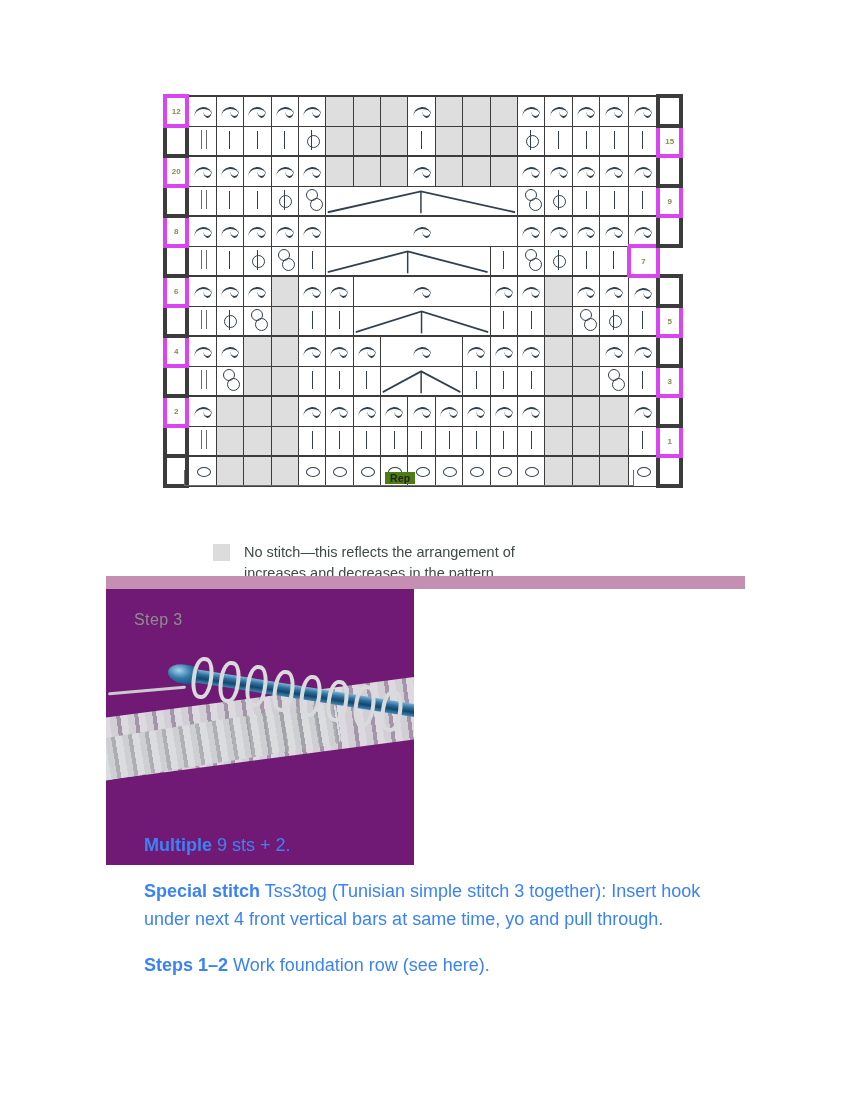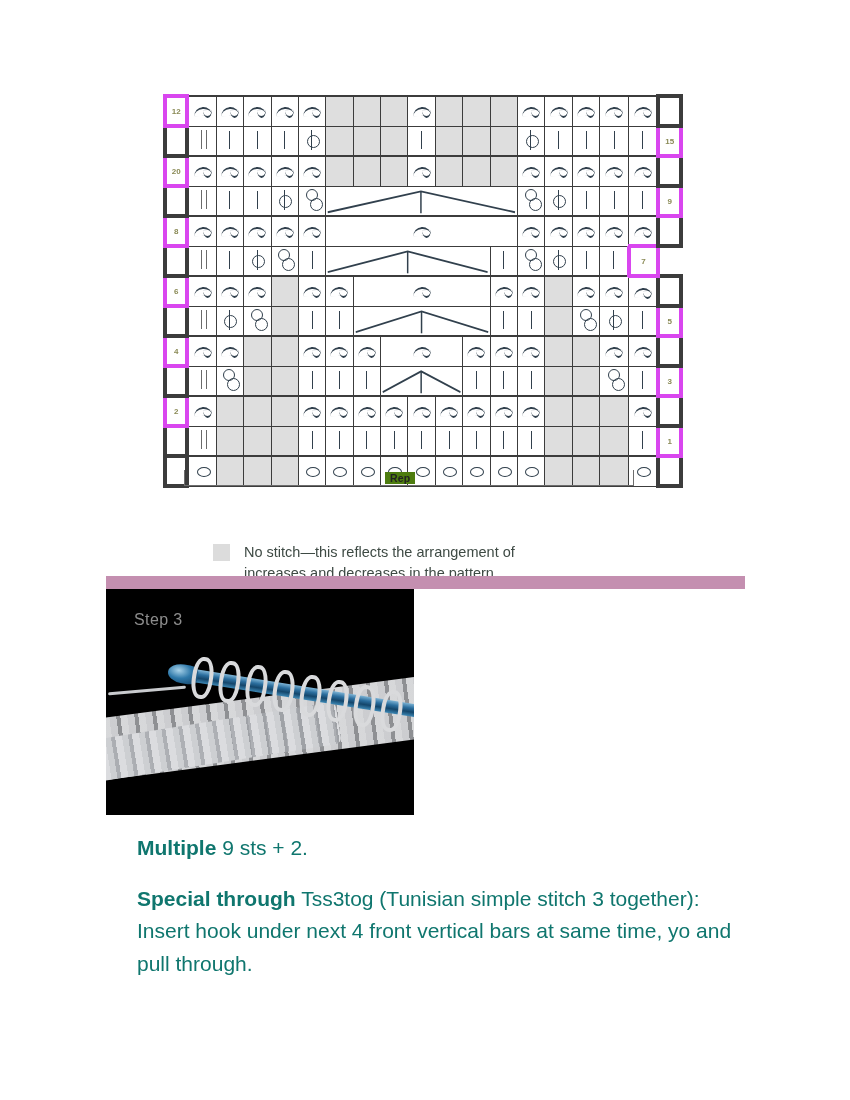--- a/index.html
+++ b/index.html
@@ -208,22 +208,22 @@
     top: 576px;
     width: 639px;
     height: 13px;
     background: #c48fb0;
   }
   #photo {
     position: absolute;
     left: 106px;
     top: 589px;
     width: 308px;
-    height: 226px;
-    background: #000000;
+    height: 276px;
+    background: #701a75;
     overflow: hidden;
   }
   #photo-step-label {
     position: absolute;
     left: 28px; top: 22px;
     font-size: 16px;
     color: #8d8d8d;
     letter-spacing: .4px;
   }
   
@@ -286,26 +286,26 @@
     left: 2px; top: 100px;
     width: 78px; height: 3px;
     background: #c9cbce;
     transform: rotate(-5deg);
     border-radius: 2px;
   }
 
   
   #instructions {
     position: absolute;
-    left: 137px;
+    left: 144px;
     top: 832px;
     width: 600px;
-    font-size: 21px;
+    font-size: 18px;
     line-height: 1.55;
-    color: #0f766e;
+    color: #3b82f6;
   }
   #instructions p { margin: 0 0 18px 0; }
   #instructions .lead { font-weight: bold; }
 </style>
 </head>
 <body>
 
 <div id="chart-figure">
 
   <table class="chart-grid">
@@ -906,15 +906,18 @@
   <div class="loop" style="left:221px; top:91px;"></div>
   <div class="loop" style="left:248px; top:96px;"></div>
   <div class="loop" style="left:275px; top:101px;"></div>
 </div>
 
 <div id="instructions">
   <p>
     <span class="lead">Multiple</span><span> 9 sts + 2.</span>
   </p>
   <p>
-    <span class="lead">Special through</span><span> Tss3tog (Tunisian simple stitch 3 together): Insert hook under next 4 front vertical bars at same time, yo and pull through.</span>
+    <span class="lead">Special stitch</span><span> Tss3tog (Tunisian simple stitch 3 together): Insert hook under next 4 front vertical bars at same time, yo and pull through.</span>
+  </p>
+  <p>
+    <span class="lead">Steps 1–2</span><span> Work foundation row (see here).</span>
   </p>
 </div>
 
 </body></html>

